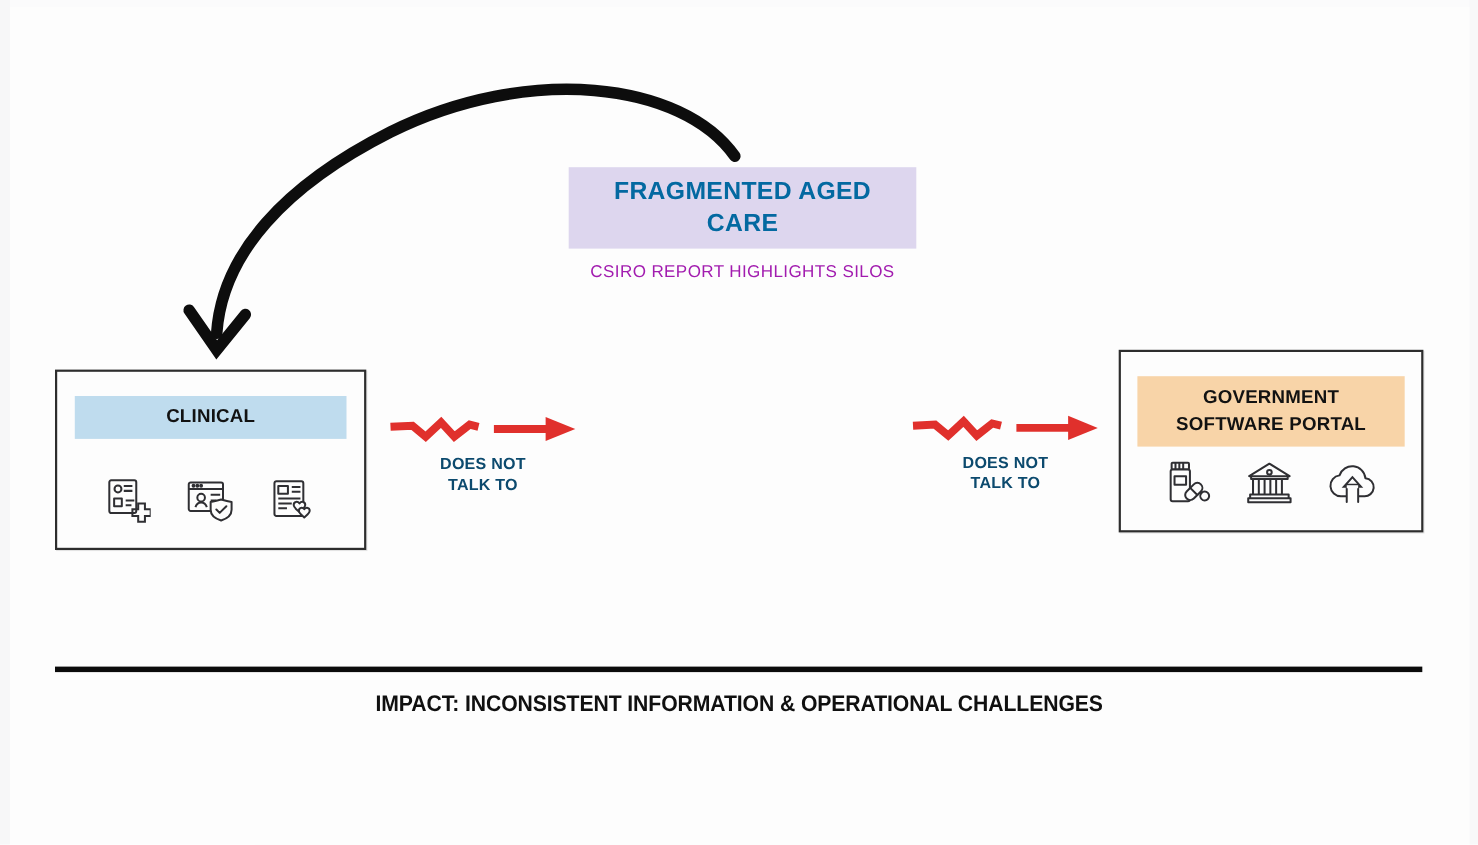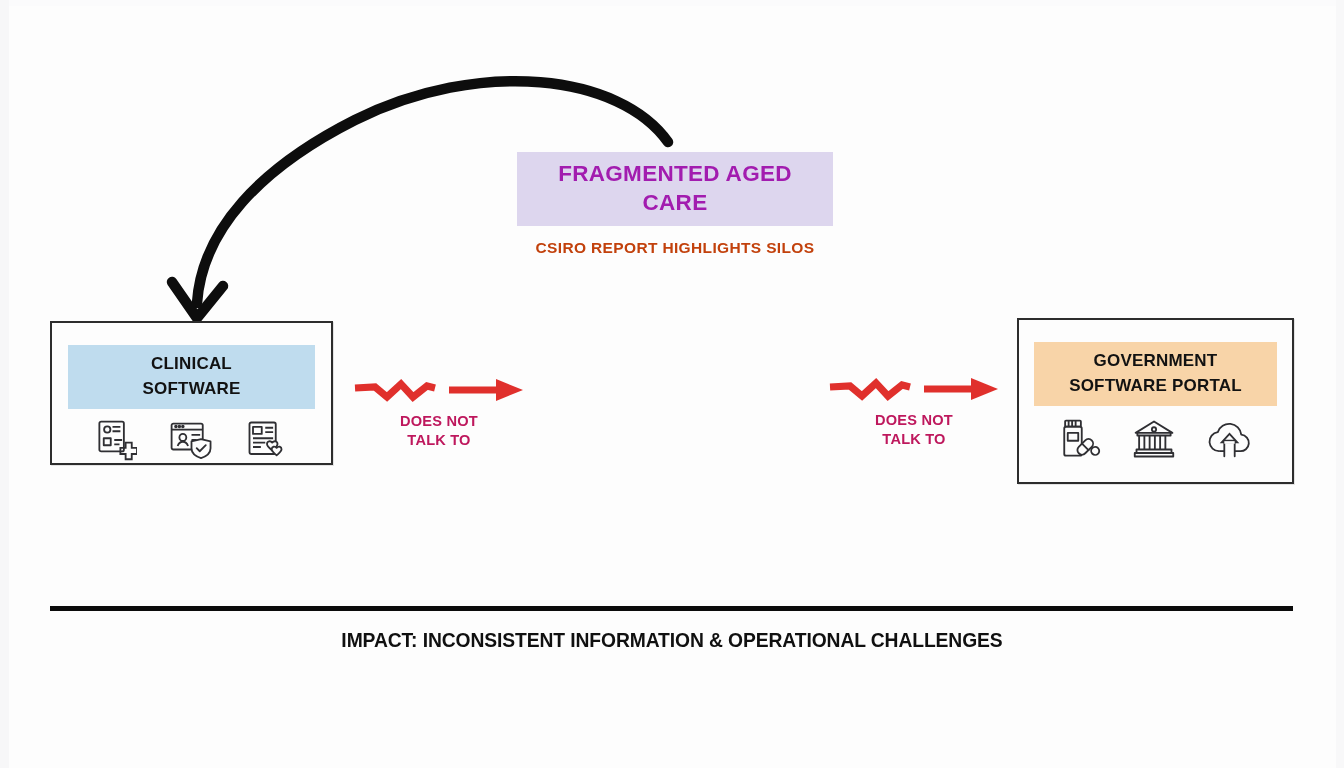--- a/index.html
+++ b/index.html
@@ -25,43 +25,42 @@
     background:#ddd6ee;
     padding:7px 10px 9px;
     text-align:center;
   }
   #title-band .ttl {
     display:block;
     font-size:22.5px;
     font-weight:bold;
     letter-spacing:0.3px;
     line-height:29px;
-    color:#a21caf;
+    color:#0369a1;
   }
   #subtitle {
     margin-top:13px;
     text-align:center;
     font-size:15.5px;
     letter-spacing:0.35px;
-    color:#c2410c;
+    color:#a21caf;
     white-space:nowrap;
-    font-weight:bold;
   }
 
   
   #curve-arrow { position:absolute; left:150px; top:60px; width:560px; height:270px; }
 
   
   .sys-box {
     position:absolute;
     border:2.3px solid #2d2d2d;
     background:#fdfdfd;
     box-shadow: 1px 1px 0 rgba(0,0,0,0.10);
   }
-  #box-clinical   { left:50px;   top:321px; width:283px; height:144px; }
+  #box-clinical   { left:50px;   top:336px; width:283px; height:164px; }
   #box-medication { left:537px;  top:317px; width:280px; height:167px; }
   #box-government { left:1017px; top:318px; width:277px; height:166px; }
 
   .sys-band {
     position:absolute; left:0; right:0;
     padding:6px 4px 8px;
     text-align:center;
   }
   #box-clinical   .sys-band { top:22px; left:16px; right:16px; background:#bfdcee; }
   #box-medication .sys-band { top:21px; left:15px; right:15px; background:#d3ebd3; }
@@ -90,21 +89,21 @@
 
   .ico { display:block; }
 
   
   .connector { position:absolute; width:172px; }
   #conn-1 { left:353px; top:375px; }
   #conn-2 { left:828px; top:374px; }
   .connector .cap {
     margin-top:3px;
     text-align:center;
-    color:#be185d;
+    color:#0c4a6e;
     font-size:14.6px;
     font-weight:bold;
     line-height:19px;
     letter-spacing:0.2px;
   }
   .connector .cap span { display:block; white-space:nowrap; }
 
   
   #impact-rule {
     position:absolute; left:50px; top:606px;
@@ -140,21 +139,20 @@
   <div id="heading-block">
     <div id="title-band">
       <span class="ttl">FRAGMENTED AGED CARE</span>
     </div>
     <div id="subtitle">CSIRO REPORT HIGHLIGHTS SILOS</div>
   </div>
 
   <div class="sys-box" id="box-clinical">
     <div class="sys-band">
       <span class="ln">CLINICAL</span>
-      <span class="ln">SOFTWARE</span>
     </div>
     <div class="icon-row">
 
       <svg class="ico" viewBox="0 0 48 48" width="42" height="42">
         <g fill="none" stroke="#2f2f33" stroke-width="2.1" stroke-linejoin="round">
           <rect x="5" y="3" width="28" height="34" rx="2"></rect>
           <circle cx="14" cy="12" r="3.6"></circle>
           <path d="M20 9h9M20 14h9"></path>
           <rect x="10" y="22" width="8" height="8"></rect>
           <path d="M22 24h9M22 29h6"></path>

